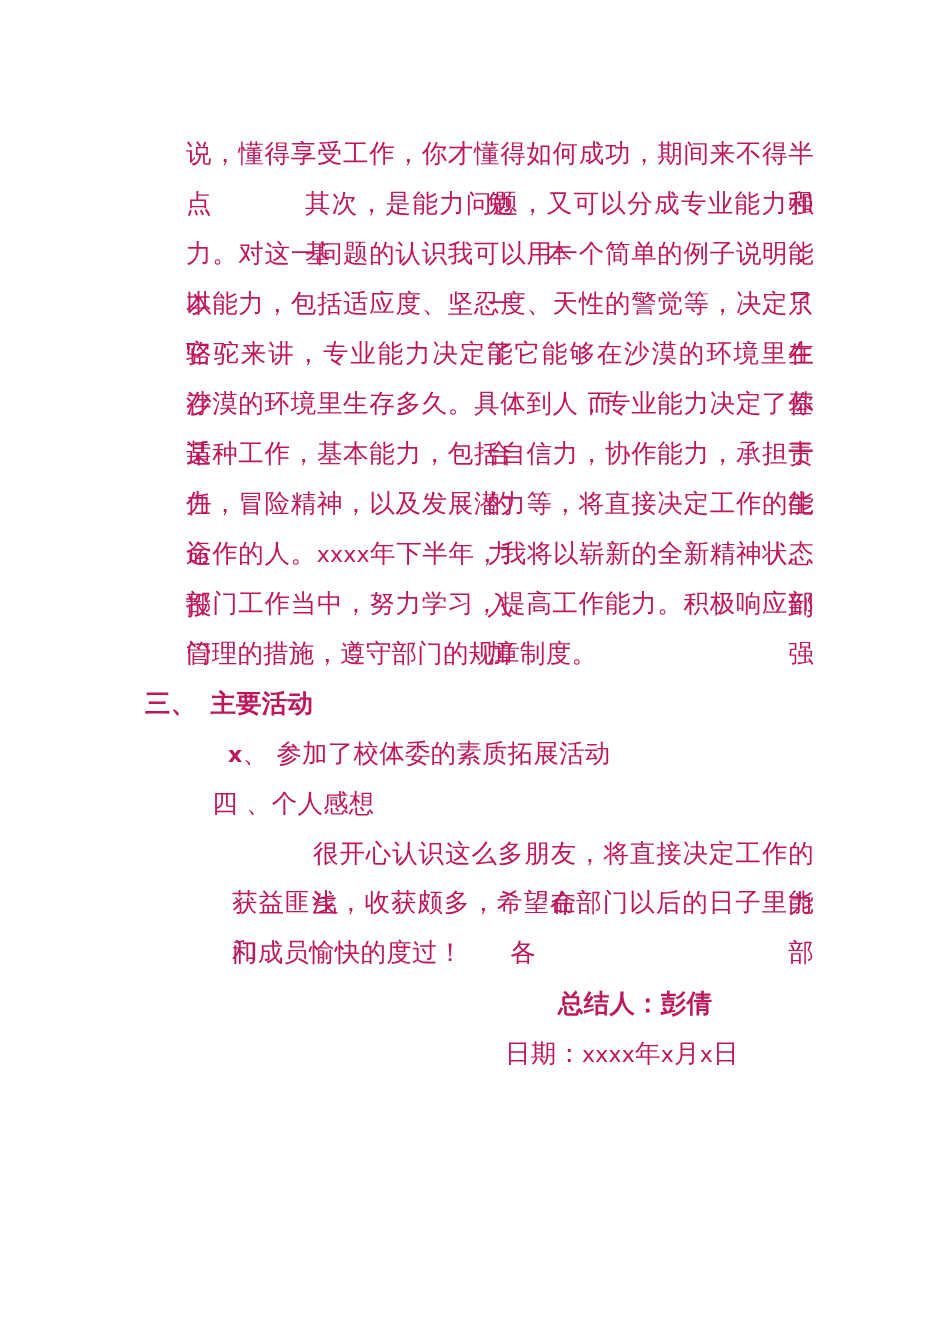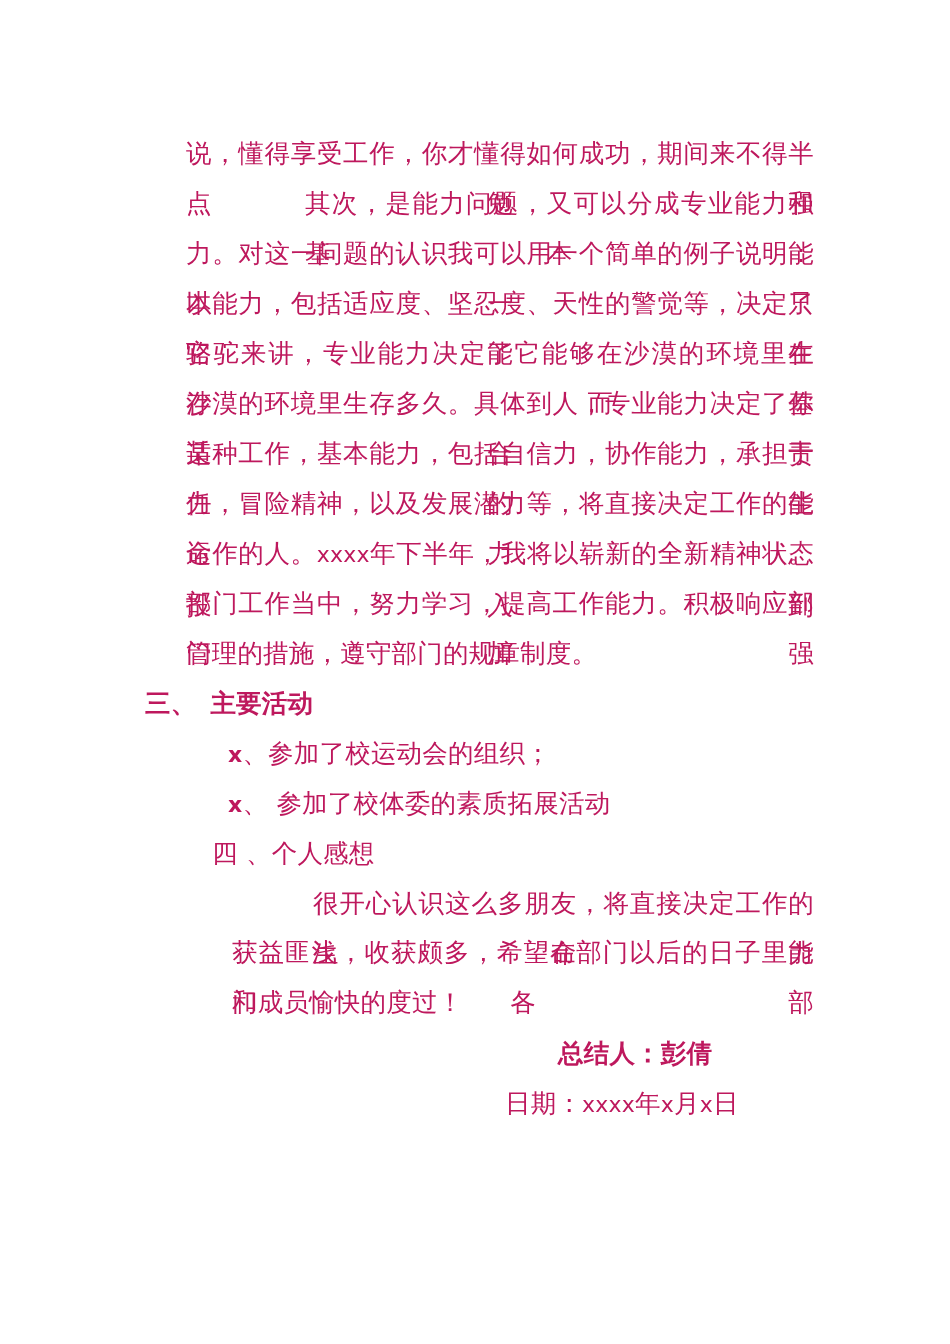--- a/index.html
+++ b/index.html
@@ -82,21 +82,20 @@
     <div class="line just ind-0">力，冒险精神，以及发展潜力等，将直接决定工作的生命力。</div>
 
     <div class="line just ind-0"><span>运作的人。</span><span class="latin-bold">xxxx</span><span>年下半年，我将以崭新的全新精神状态投入到</span></div>
 
     <div class="line just ind-0">部门工作当中，努力学习，提高工作能力。积极响应部门加强</div>
     <div class="line ind-0">管理的措施，遵守部门的规章制度。</div>
 
     <div class="line outdent-41"><span>三、</span><span style="padding-left:14px">主要活动</span></div>
 
 
-    <div class="line ind-42"><span class="sans-x">x</span><span>、</span><span>参加了校运动会的组织；</span></div>
 
     <div class="line ind-42"><span class="sans-x">x</span><span>、</span><span> 参加了校体委的素质拓展活动</span></div>
 
     <div class="line ind-26"><span>四 、</span><span>个人感想</span></div>
 
     <div class="line just ind-127">很开心认识这么多朋友，将直接决定工作的生命力</div>
     <div class="line just ind-46">获益匪浅，收获颇多，希望在部门以后的日子里能和各部</div>
     <div class="line ind-46">门成员愉快的度过！</div>
 
     <div class="line ind-372"><span>总结人：</span><span>彭倩</span></div>

